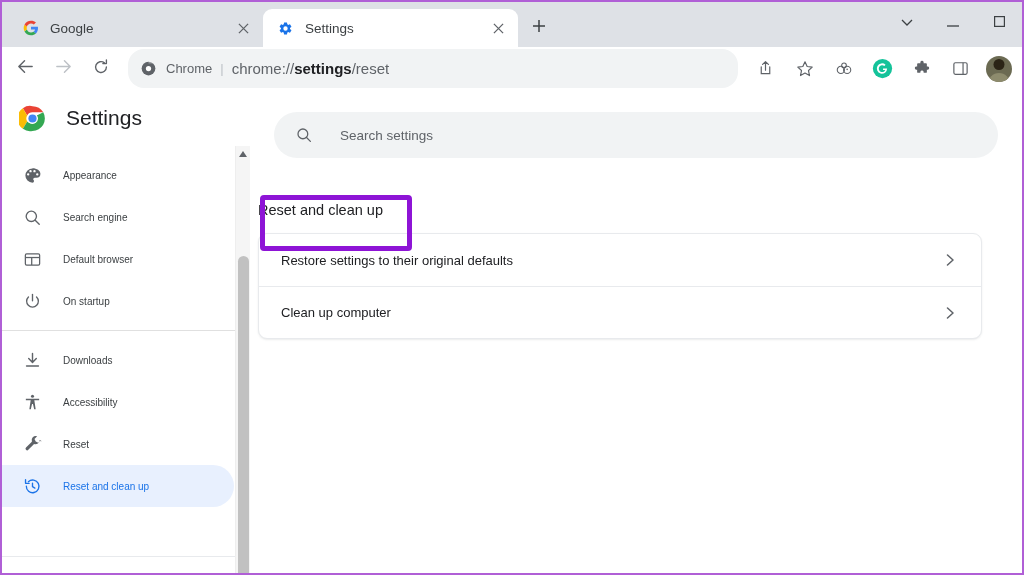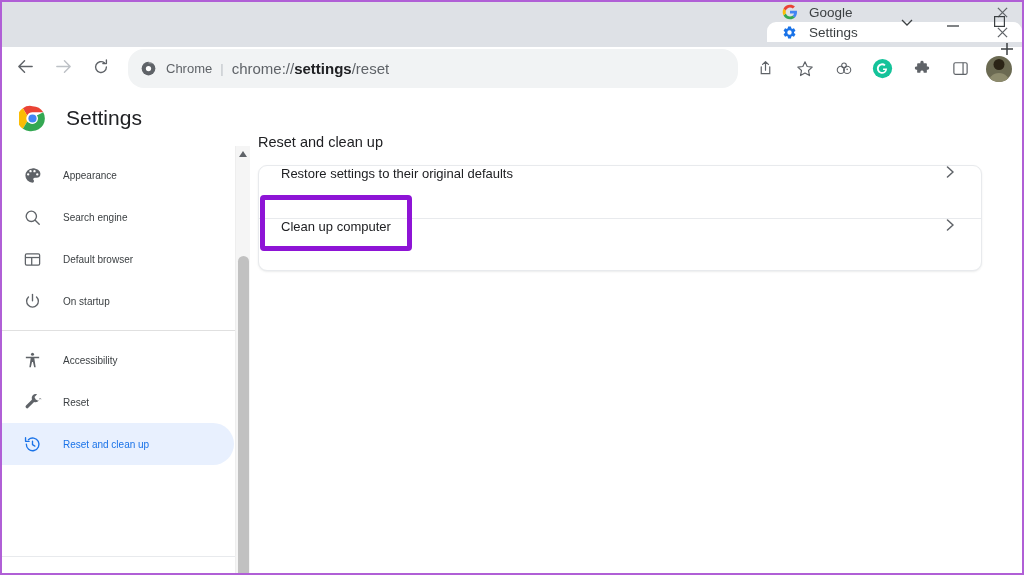--- a/index.html
+++ b/index.html
@@ -22,21 +22,20 @@
   }
 
   
   .tabstrip {
     position: relative;
     height: 45px;
     background: #dee1e6;
     display: flex;
     align-items: flex-end;
     padding-left: 6px;
-    flex-direction: column;
   }
   .tab {
     position: relative;
     height: 38px;
     width: 255px;
     display: flex;
     align-items: center;
     padding: 0 10px 0 14px;
     border-radius: 9px 9px 0 0;
     font-size: 13.5px;
@@ -320,21 +319,21 @@
   .card {
     background: #ffffff;
     border: 1px solid #e8eaed;
     border-radius: 9px;
     max-width: 724px;
     box-shadow: 0 1px 2px rgba(60,64,67,0.10);
   }
   .card-row {
     height: 52px;
     display: flex;
-    align-items: flex-start;
+    align-items: center;
     padding: 0 22px 0 22px;
   }
   .card-row + .card-row { border-top: 1px solid #e8eaed; }
   .row-label {
     flex: 1 1 auto;
     font-size: 13px;
     color: #202124;
   }
   .row-chevron {
     flex: 0 0 18px;
@@ -576,20 +575,29 @@
               <path d="M12 3 V11" stroke="currentColor" stroke-width="1.7" stroke-linecap="round"></path>
               <path d="M6.9 6.3 a7.4 7.4 0 1 0 10.2 0" stroke="currentColor" stroke-width="1.7" fill="none" stroke-linecap="round"></path>
             </svg>
           </span>
           <span class="nav-label">On startup</span>
         </div>
 
         <div class="nav-divider"></div>
 
 
+        <div class="nav-item">
+          <span class="nav-icon">
+            <svg width="19" height="19" viewBox="0 0 24 24">
+              <path d="M12 3 V14 M7.2 9.6 L12 14.4 L16.8 9.6" stroke="currentColor" stroke-width="1.8" fill="none" stroke-linecap="round" stroke-linejoin="round"></path>
+              <path d="M4.5 19 H19.5" stroke="currentColor" stroke-width="1.8" stroke-linecap="round"></path>
+            </svg>
+          </span>
+          <span class="nav-label">Downloads</span>
+        </div>
 
         <div class="nav-item">
           <span class="nav-icon">
             <svg width="19" height="19" viewBox="0 0 24 24" fill="currentColor">
               <circle cx="12" cy="4.1" r="1.9"></circle>
               <path d="M3.6 7.4 h16.8 v1.8 h-6.1 l1.7 11.3 h-1.9 L12.6 14 h-1.2 l-1.5 6.5 H8 L9.7 9.2 H3.6 z"></path>
             </svg>
           </span>
           <span class="nav-label">Accessibility</span>
         </div>
@@ -622,20 +630,31 @@
           <svg width="8" height="6" viewBox="0 0 8 6">
             <path d="M4 0 L8 6 L0 6 Z" fill="currentColor"></path>
           </svg>
         </div>
         <div class="sb-thumb"></div>
       </div>
     </div>
 
     <div class="main">
 
+      <div class="search-row">
+        <div class="search-box">
+          <span class="search-icon">
+            <svg width="18" height="18" viewBox="0 0 24 24">
+              <circle cx="10.5" cy="10.5" r="6.5" stroke="currentColor" stroke-width="1.7" fill="none"></circle>
+              <path d="M15.4 15.4 L20.5 20.5" stroke="currentColor" stroke-width="1.7" stroke-linecap="round"></path>
+            </svg>
+          </span>
+          <span class="search-placeholder">Search settings</span>
+        </div>
+      </div>
 
       <div class="content-area">
         <div class="section-title">Reset and clean up</div>
 
         <div class="card">
 
           <div class="card-row">
             <span class="row-label">Restore settings to their original defaults</span>
             <span class="row-chevron">
               <svg width="9" height="12" viewBox="0 0 9 12">

